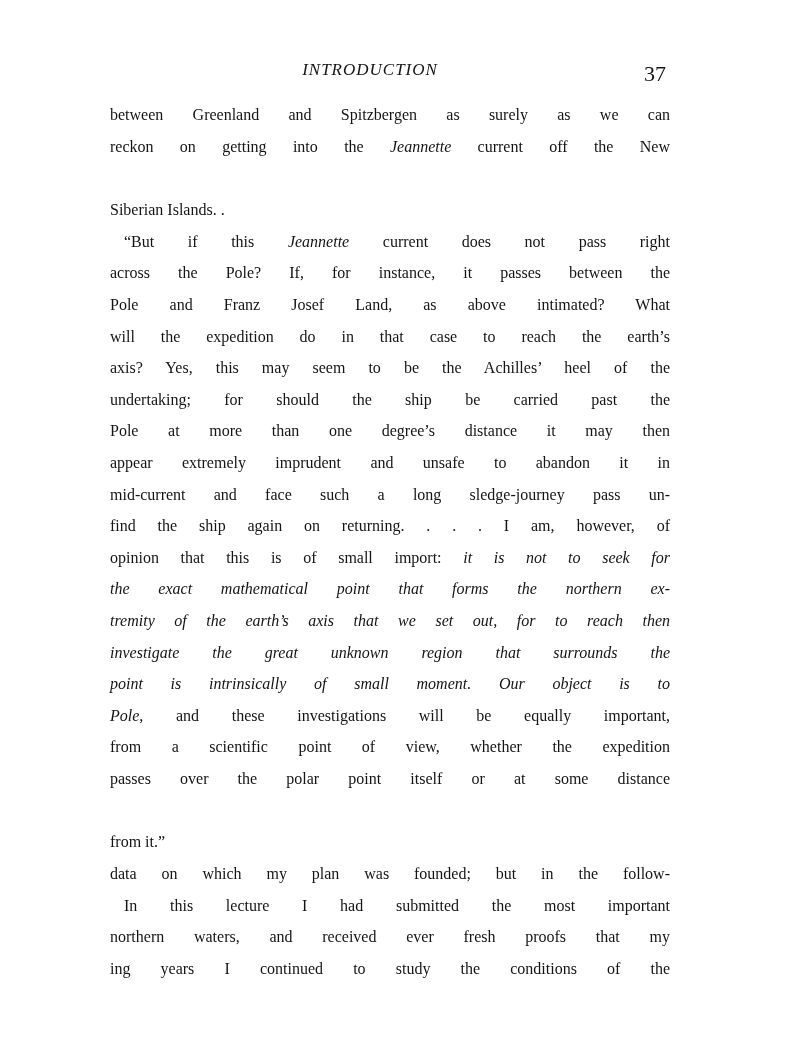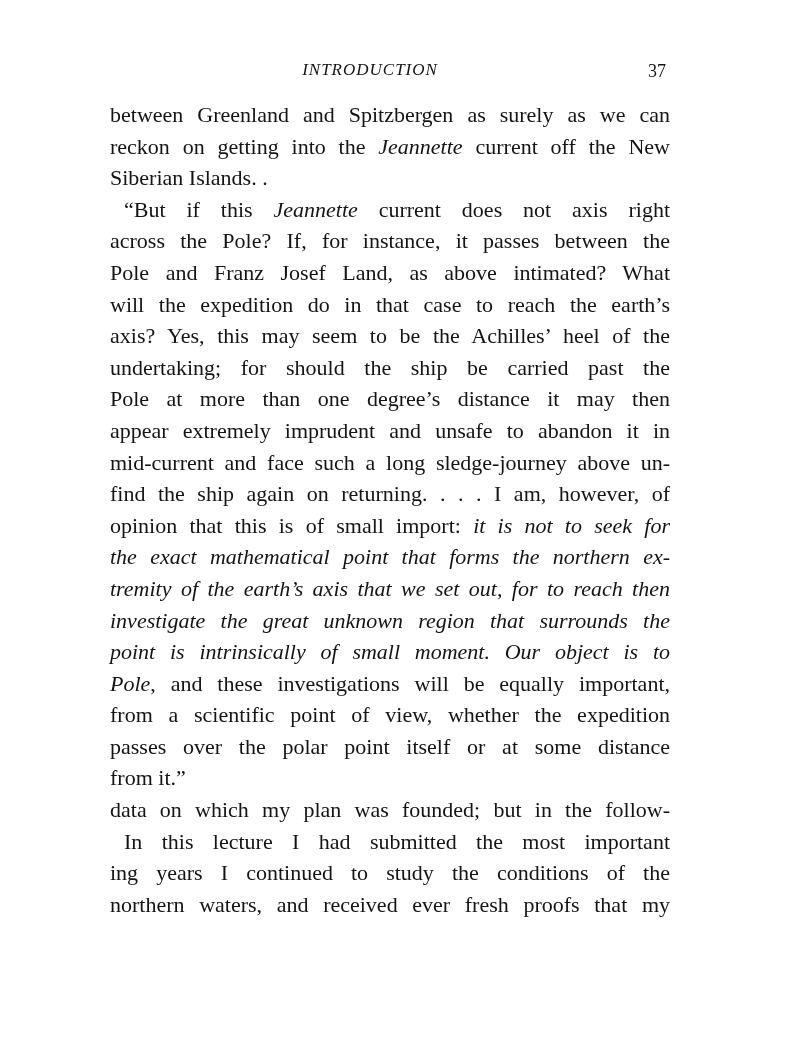--- a/index.html
+++ b/index.html
@@ -38,77 +38,78 @@
       font-style: italic;
       font-size: 17px;
       letter-spacing: 1px;
       top: 2px;
     }
     .page-number {
       position: absolute;
       right: 4px;
       top: 3px;
       font-family: "Liberation Serif", serif;
-      font-size: 18px;
+      font-size: 22px;
     }
     .body-text {
       position: absolute;
       top: 99px;
       left: 0;
       width: 560px;
     }
     .line {
       display: block;
       height: 31.6px;
       line-height: 31.6px;
       font-family: "Liberation Serif", serif;
-      font-size: 22px;
+      font-size: 16px;
       white-space: nowrap;
       text-align: justify;
       text-align-last: justify;
     }
     .line.last {
       text-align-last: left;
+      margin-top: 32px;
     }
     .line.indent {
       padding-left: 14px;
     }
     .it {
       font-style: italic;
     }
   </style>
 </head>
 <body>
 
 <div class="page">
   <div class="running-head">
     <div class="running-title">INTRODUCTION</div>
     <div class="page-number">37</div>
   </div>
   <div class="body-text" id="body-text">
       <div class="line"><span>between Greenland and Spitzbergen as surely as we can</span></div>
       <div class="line"><span>reckon on getting into the </span><span class="it">Jeannette</span><span> current off the New</span></div>
       <div class="line last"><span>Siberian Islands. .</span></div>
-      <div class="line indent"><span>“But if this </span><span class="it">Jeannette</span><span> current does not axis right</span></div>
+      <div class="line indent"><span>“But if this </span><span class="it">Jeannette</span><span> current does not pass right</span></div>
       <div class="line"><span>across the Pole?  If, for instance, it passes between the</span></div>
       <div class="line"><span>Pole and Franz Josef Land, as above intimated?  What</span></div>
       <div class="line"><span>will the expedition do in that case to reach the earth’s</span></div>
       <div class="line"><span>axis?  Yes, this may seem to be the Achilles’ heel of the</span></div>
       <div class="line"><span>undertaking; for should the ship be carried past the</span></div>
       <div class="line"><span>Pole at more than one degree’s distance it may then</span></div>
       <div class="line"><span>appear extremely imprudent and unsafe to abandon it in</span></div>
-      <div class="line"><span>mid-current and face such a long sledge-journey above un-</span></div>
+      <div class="line"><span>mid-current and face such a long sledge-journey pass un-</span></div>
       <div class="line"><span>find the ship again on returning. . . . I am, however, of</span></div>
       <div class="line"><span>opinion that this is of small import: </span><span class="it">it is not to seek for</span></div>
       <div class="line"><span class="it">the exact mathematical point that forms the northern ex-</span></div>
       <div class="line"><span class="it">tremity of the earth’s axis that we set out, for to reach then</span></div>
       <div class="line"><span class="it">investigate the great unknown region that surrounds the</span></div>
       <div class="line"><span class="it">point is intrinsically of small moment.  Our object is to</span></div>
       <div class="line"><span class="it">Pole</span><span>, and these investigations will be equally important,</span></div>
       <div class="line"><span>from a scientific point of view, whether the expedition</span></div>
       <div class="line"><span>passes over the polar point itself or at some distance</span></div>
       <div class="line last"><span>from it.”</span></div>
       <div class="line"><span>data on which my plan was founded; but in the follow-</span></div>
       <div class="line indent"><span>In this lecture I had submitted the most important</span></div>
+      <div class="line"><span>northern waters, and received ever fresh proofs that my</span></div>
       <div class="line"><span>ing years I continued to study the conditions of the</span></div>
-      <div class="line"><span>northern waters, and received ever fresh proofs that my</span></div>
     </div>
 </div>
 
 </body></html>

